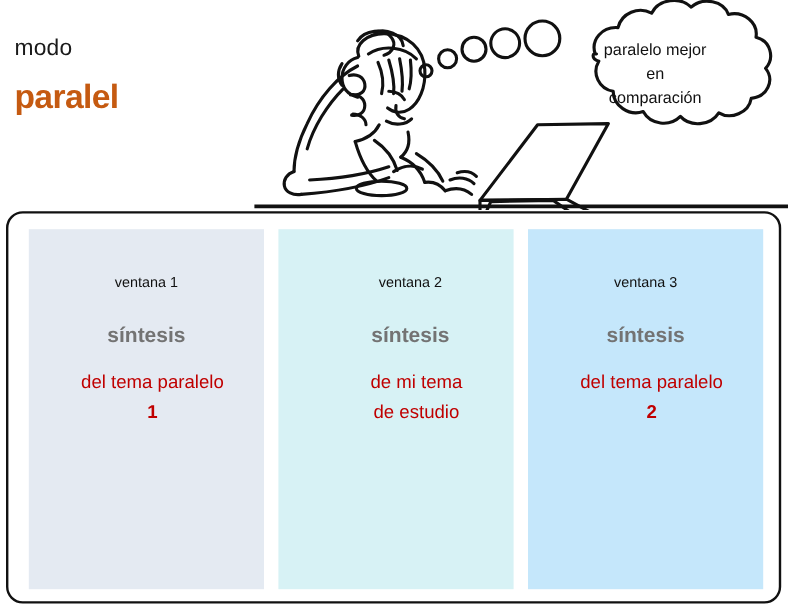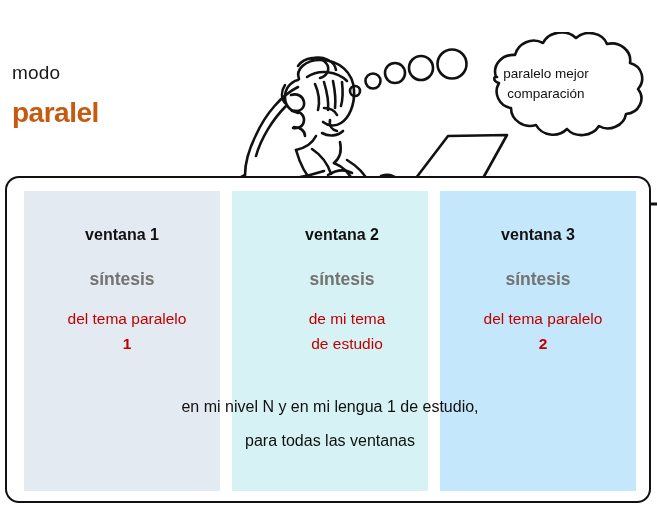--- a/index.html
+++ b/index.html
@@ -16,21 +16,20 @@
     font-family: "Liberation Sans", sans-serif;
     color: #111111;
   }
 
   
   #header {
     position: absolute;
     left: 0; top: 0;
     width: 657px;
     height: 175px;
-    margin-top: 32px;
   }
   #title-block {
     position: absolute;
     left: 12px;
     top: 30px;
     width: 210px;
   }
   #title-kicker {
     font-size: 19px;
     line-height: 22px;
@@ -95,24 +94,24 @@
     height: 300px;
     box-sizing: border-box;
     padding-top: 34px;
     text-align: center;
   }
   .col-1 { background: #E4EAF2; }
   .col-2 { background: #D7F2F5; padding-left: 24px; }
   .col-3 { background: #C5E7FB; }
 
   .col-title {
-    font-size: 16px;
+    font-size: 12px;
     line-height: 20px;
     color: #111111;
-    font-weight: 700;
+    font-weight: 400;
   }
   .col-synth {
     margin-top: 23px;
     font-size: 17.5px;
     line-height: 22px;
     font-weight: 700;
     color: #737373;
   }
   .col-sub {
     margin-top: 16px;
@@ -228,20 +227,21 @@
                c-7,11 -24,12 -32,3
                c-9,9 -25,7 -31,-4
                c-12,4 -25,-5 -25,-17
                c-12,-2 -18,-15 -12,-25
                c-7,-2 -5,-8 -2,-6 Z"></path>
     </svg>
   </div>
 
   <div class="bubble-text">
     <div>paralelo  mejor</div>
+    <div>en</div>
     <div>comparación</div>
   </div>
 </div>
 
 <div id="panel">
 
   <div id="columns">
 
     <div class="window-col col-1">
       <div class="col-title">ventana 1</div>
@@ -265,18 +265,14 @@
       <div class="col-title">ventana 3</div>
       <div class="col-synth">síntesis</div>
       <div class="col-sub">
         <span>del tema paralelo</span>
         <span class="num">2</span>
       </div>
     </div>
 
   </div>
 
-  <div id="caption">
-    <span class="line">en mi nivel N  y en mi lengua 1 de estudio,</span>
-    <span class="line">para todas las ventanas</span>
-  </div>
 
 </div>
 
 </body></html>

